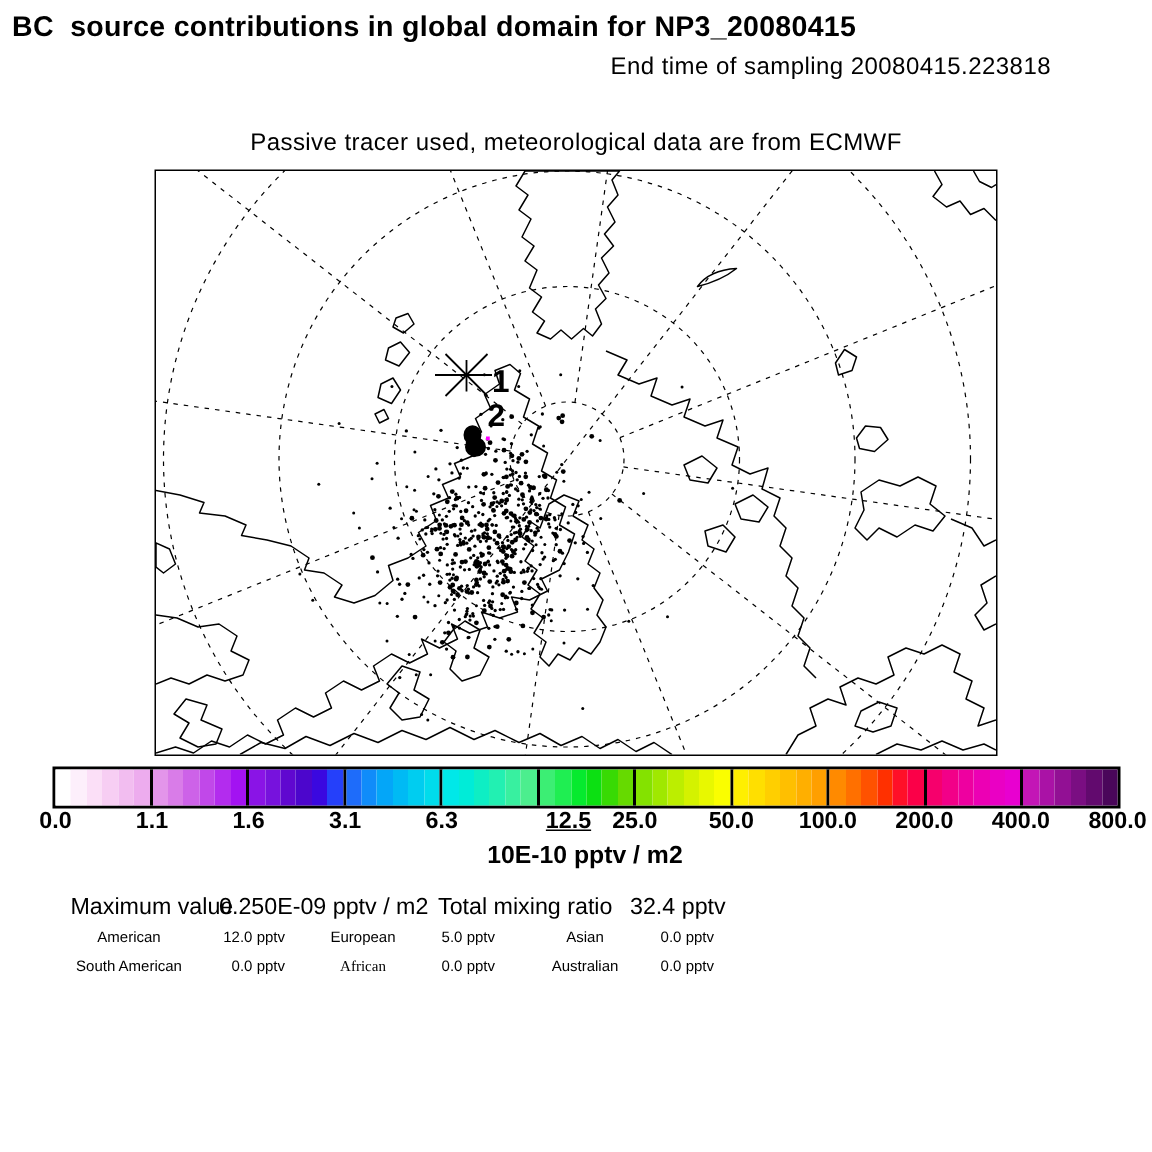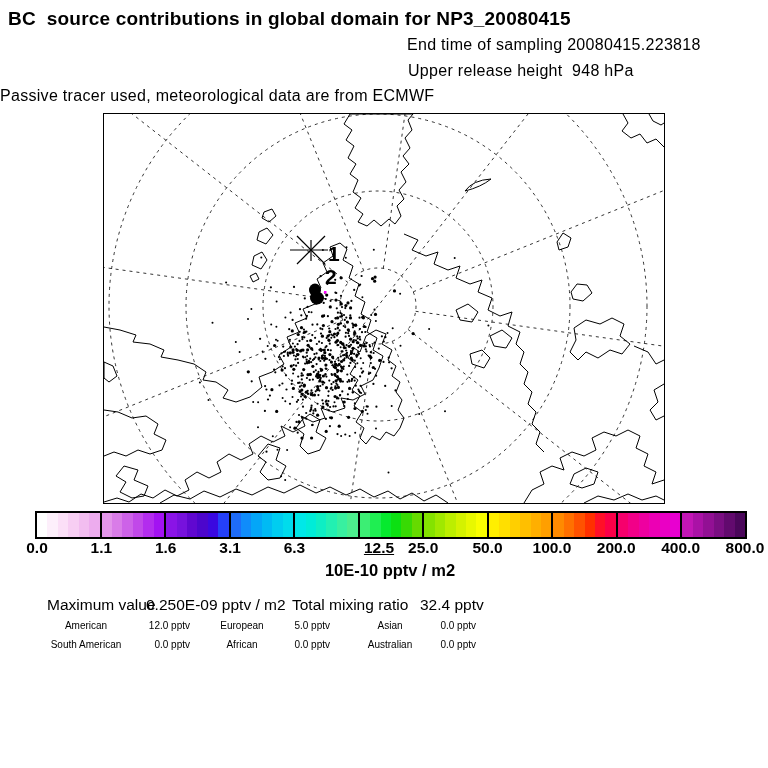--- a/index.html
+++ b/index.html
@@ -3,21 +3,21 @@
 <meta charset="utf-8">
 <style>
   html,body{margin:0;padding:0;background:#ffffff;}
   #page{position:relative;width:768px;height:768px;background:#ffffff;overflow:hidden;
         font-family:"Liberation Sans","DejaVu Sans",sans-serif;color:#000;}
   .abs{position:absolute;white-space:pre;}
   #title{left:8px;top:8px;font-size:19px;font-weight:bold;letter-spacing:.2px;}
   .sub{font-size:16px;letter-spacing:.3px;}
   #l1a{left:8px;top:36px;} #l1b{left:407px;top:36px;}
   #l2a{left:90px;top:62px;} #l2b{left:408px;top:62px;}
-  #l3{left:0;top:87px;width:768px;white-space:pre;}
+  #l3{left:0;top:87px;width:768px;text-align:center;white-space:pre;}
   #mapframe{position:absolute;left:103px;top:113px;width:560px;height:389px;border:1px solid #000;background:#fff;}
   #mapframe svg{display:block;}
   .coast{fill:none;stroke:#000;stroke-width:1;stroke-linejoin:round;}
   .grat{fill:none;stroke:#000;stroke-width:.8;stroke-dasharray:3 4;}
   .mlabel{font-family:"Liberation Sans",sans-serif;font-size:21px;font-weight:bold;fill:#000;}
   #colorbar{position:absolute;left:35px;top:511px;width:708px;height:24px;border:2px solid #000;
             box-sizing:content-box;display:flex;}
   .seg{flex:1;display:flex;border-left:2px solid #000;}
   .seg:first-child{border-left:none;}
   .sub-cell{flex:1;}
@@ -28,21 +28,20 @@
   .rlab{width:160px;text-align:center;}
   .rval{width:120px;text-align:right;}
 </style>
 </head>
 <body>
 
 <div id="page">
 
   <div id="title" class="abs">BC  source contributions in global domain for NP3_20080415</div>
   <div id="l1b" class="abs sub">End time of sampling 20080415.223818</div>
-  <div id="l2b" class="abs sub">Upper release height  948 hPa</div>
   <div id="l3" class="abs sub">Passive tracer used, meteorological data are from ECMWF</div>
 
   <div id="mapframe">
     <svg id="mapsvg" width="560" height="389" viewBox="0 0 560 389">
       <g id="graticule" class="grat">
           <circle cx="274" cy="192" r="38"></circle>
           <circle cx="274" cy="192" r="115"></circle>
           <circle cx="274" cy="192" r="192"></circle>
           <circle cx="274" cy="192" r="269"></circle>
           <circle cx="274" cy="192" r="346"></circle>
@@ -825,20 +824,20 @@
     <span class="abs stat" style="left:420px;top:596px;">32.4 pptv</span>
     <div id="contrib">
         <span class="r23 rlab" style="left: 6px; top: 620px;">American</span>
         <span class="r23 rval" style="left: 70px; top: 620px;">12.0 pptv</span>
         <span class="r23 rlab" style="left: 162px; top: 620px;">European</span>
         <span class="r23 rval" style="left: 210px; top: 620px;">5.0 pptv</span>
         <span class="r23 rlab" style="left: 310px; top: 620px;">Asian</span>
         <span class="r23 rval" style="left: 356px; top: 620px;">0.0 pptv</span>
         <span class="r23 rlab" style="left: 6px; top: 639px;">South American</span>
         <span class="r23 rval" style="left: 70px; top: 639px;">0.0 pptv</span>
-        <span class="r23 rlab" style="left: 162px; top: 639px;">African</span>
+        <span class="r23 rlab" style="left: 162px; top: 639px; font-family: Liberation Serif, serif;">African</span>
         <span class="r23 rval" style="left: 210px; top: 639px;">0.0 pptv</span>
         <span class="r23 rlab" style="left: 310px; top: 639px;">Australian</span>
         <span class="r23 rval" style="left: 356px; top: 639px;">0.0 pptv</span>
       </div>
   </div>
 
 </div>
 
 </body></html>

